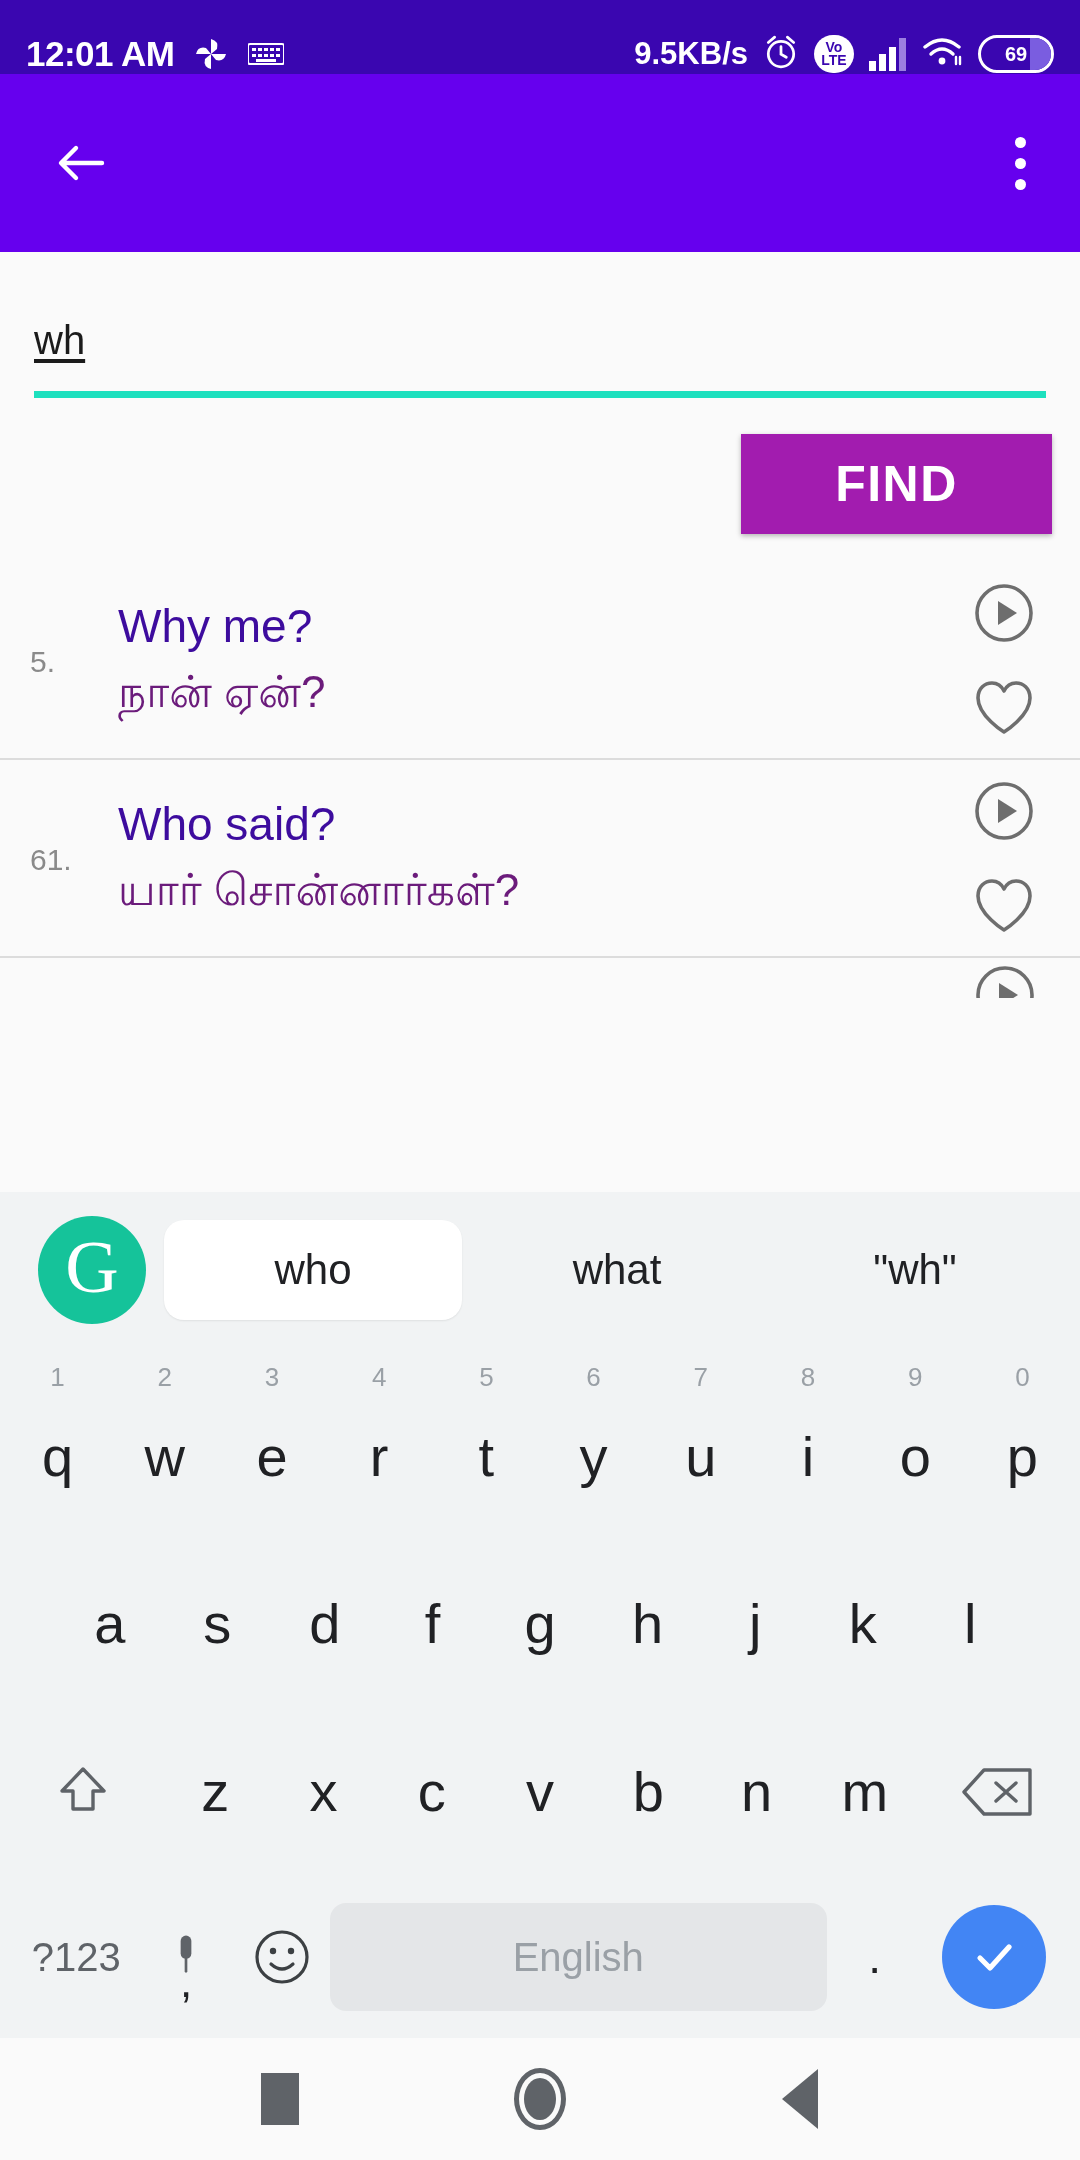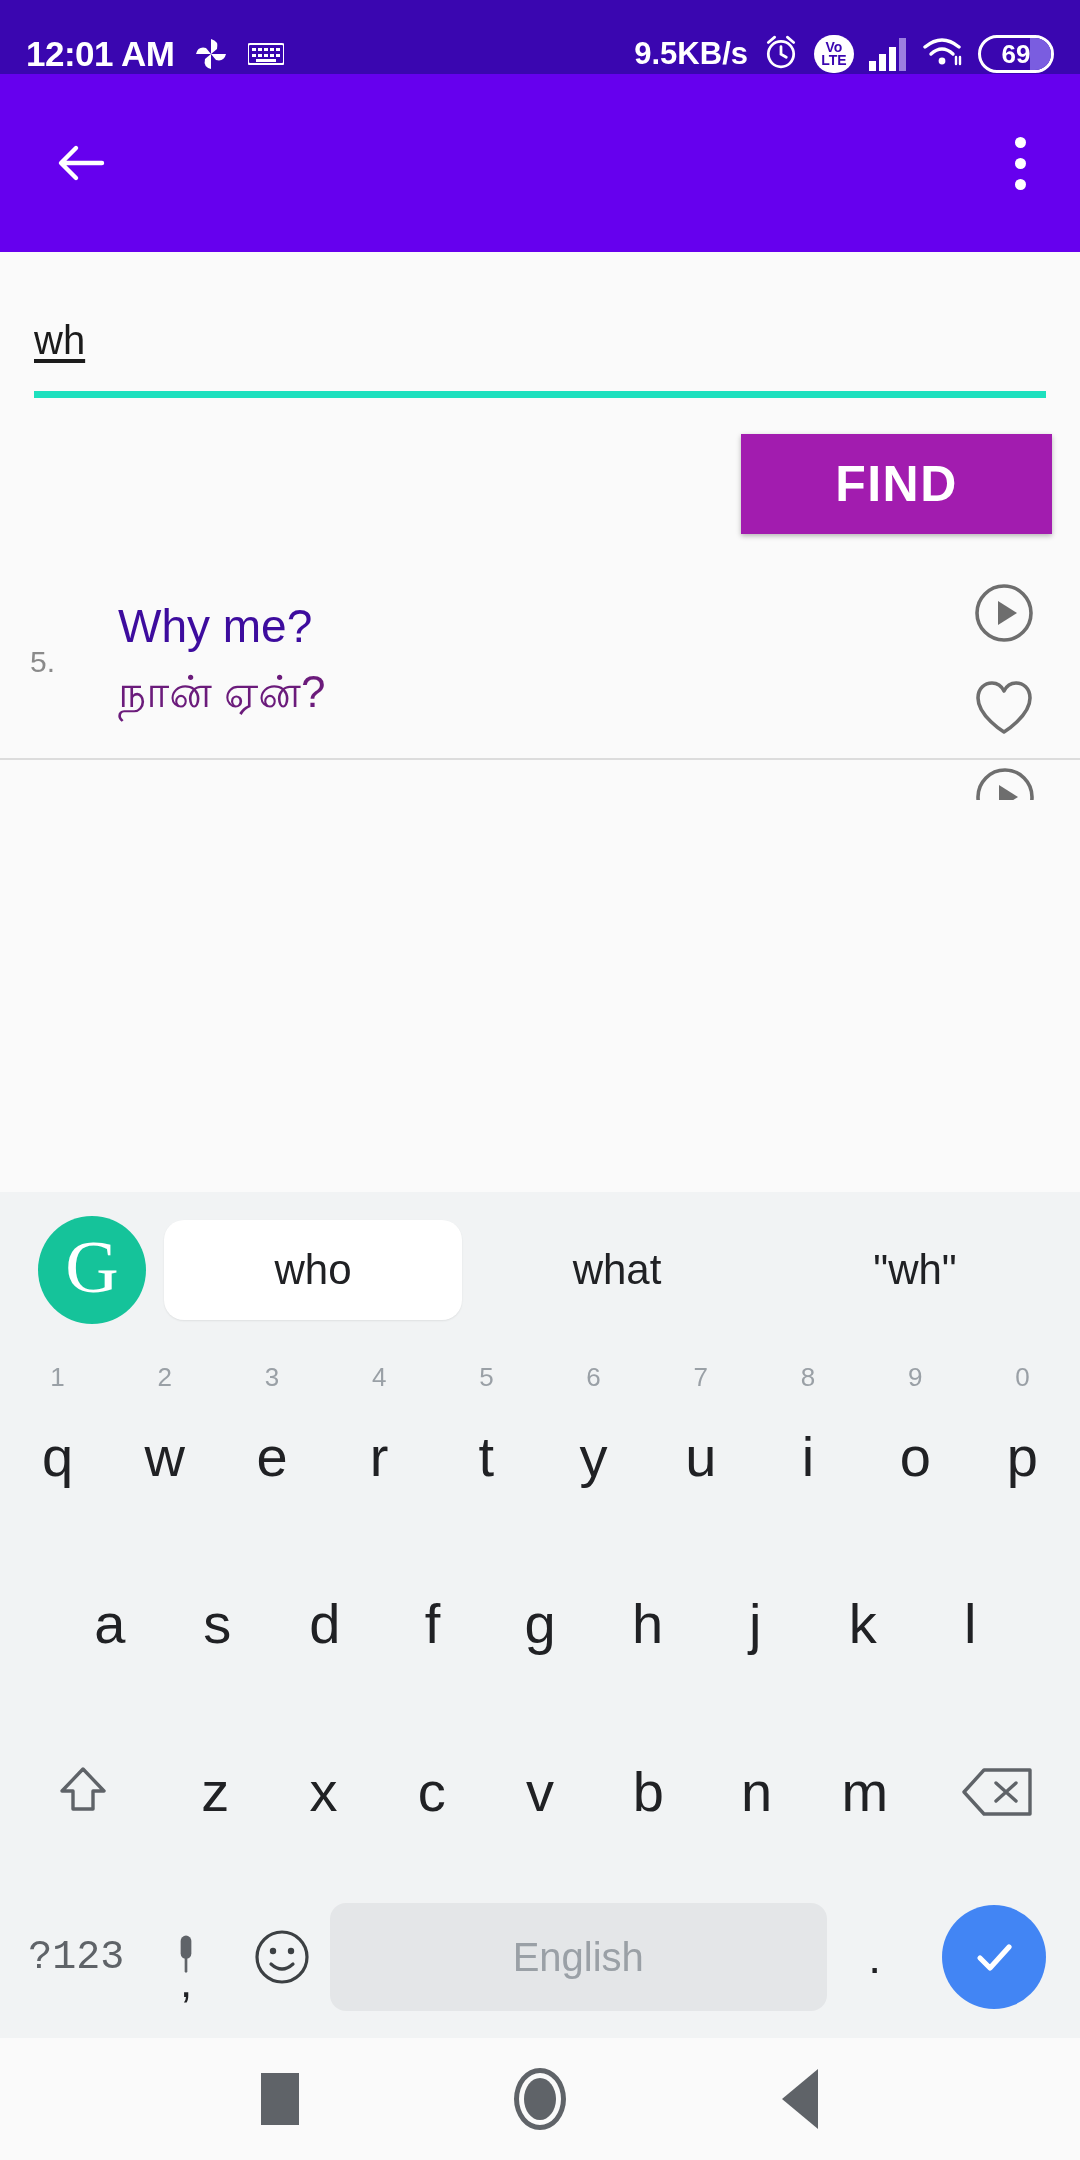--- a/index.html
+++ b/index.html
@@ -48,21 +48,21 @@
   .battery {
     width: 76px; height: 38px; border: 3px solid #fff; border-radius: 19px;
     display: flex; align-items: center; justify-content: flex-start;
     position: relative; overflow: hidden;
   }
   .battery .fill {
     position: absolute; right: 0; top: 0; bottom: 0; width: 30%;
     background: #7a5de0;
   }
   .battery span {
-    position: relative; z-index: 2; font-size: 26px; font-weight: bold;
+    position: relative; z-index: 2; font-size: 20px; font-weight: bold;
     color: #fff; width: 100%; text-align: center; line-height: 1;
   }
 
   
   .app-bar {
     height: 178px;
     background: #6600EE;
     display: flex; align-items: center;
     padding: 0 46px 0 52px;
     flex: 0 0 auto;
@@ -183,21 +183,21 @@
     cursor: pointer; height: 100%;
   }
   .key .glyph { font-size: 56px; color: #202124; font-weight: normal; line-height: 1; }
   .key .num {
     position: absolute; top: 14px; left: 50%; transform: translateX(-50%);
     font-size: 26px; color: #9aa0a6;
   }
   .krow1 .glyph { margin-top: 26px; }
 
   .k-shift, .k-back { flex: 1.45 1 0; }
-  .k-sym { flex: 1.3 1 0; font-family: Liberation Mono, monospace; }
+  .k-sym { flex: 1.3 1 0; }
   .k-space { flex: 5.2 1 0; }
   .k-space .spacebar {
     width: 100%; height: 108px; background: #E4E6E8; border-radius: 16px;
     display: flex; align-items: center; justify-content: center;
     font-size: 40px; color: #9aa0a6;
   }
   .k-enter { flex: 1.5 1 0; }
   .enter-circle {
     width: 104px; height: 104px; border-radius: 50%; background: #4285F4;
     display: flex; align-items: center; justify-content: center;
@@ -340,20 +340,40 @@
           </div>
           <div class="heart-ico">
             <svg viewBox="0 0 60 56" width="60" height="56">
               <path d="M30 52 C30 52 4 36 4 18 C4 8 11 3 18 3 C24 3 28 7 30 11 C32 7 36 3 42 3 C49 3 56 8 56 18 C56 36 30 52 30 52 Z" fill="none" stroke="#6e6e6e" stroke-width="3.6" stroke-linejoin="round"></path>
             </svg>
           </div>
         </div>
       </div>
 
 
+      <div class="result-row">
+        <div class="r-num">61.</div>
+        <div class="r-texts">
+          <div class="r-en">Who said?</div>
+          <div class="r-ta">யார் சொன்னார்கள்?</div>
+        </div>
+        <div class="r-icons">
+          <div class="play-ico">
+            <svg viewBox="0 0 62 62" width="62" height="62">
+              <circle cx="31" cy="31" r="27" fill="none" stroke="#6e6e6e" stroke-width="3.6"></circle>
+              <path d="M25 19 L44 31 L25 43 Z" fill="#6e6e6e"></path>
+            </svg>
+          </div>
+          <div class="heart-ico">
+            <svg viewBox="0 0 60 56" width="60" height="56">
+              <path d="M30 52 C30 52 4 36 4 18 C4 8 11 3 18 3 C24 3 28 7 30 11 C32 7 36 3 42 3 C49 3 56 8 56 18 C56 36 30 52 30 52 Z" fill="none" stroke="#6e6e6e" stroke-width="3.6" stroke-linejoin="round"></path>
+            </svg>
+          </div>
+        </div>
+      </div>
 
       <div class="partial-row">
         <div class="play-ico">
           <svg viewBox="0 0 62 62" width="62" height="62">
             <circle cx="31" cy="31" r="27" fill="none" stroke="#6e6e6e" stroke-width="3.6"></circle>
             <path d="M25 19 L44 31 L25 43 Z" fill="#6e6e6e"></path>
           </svg>
         </div>
       </div>
 

